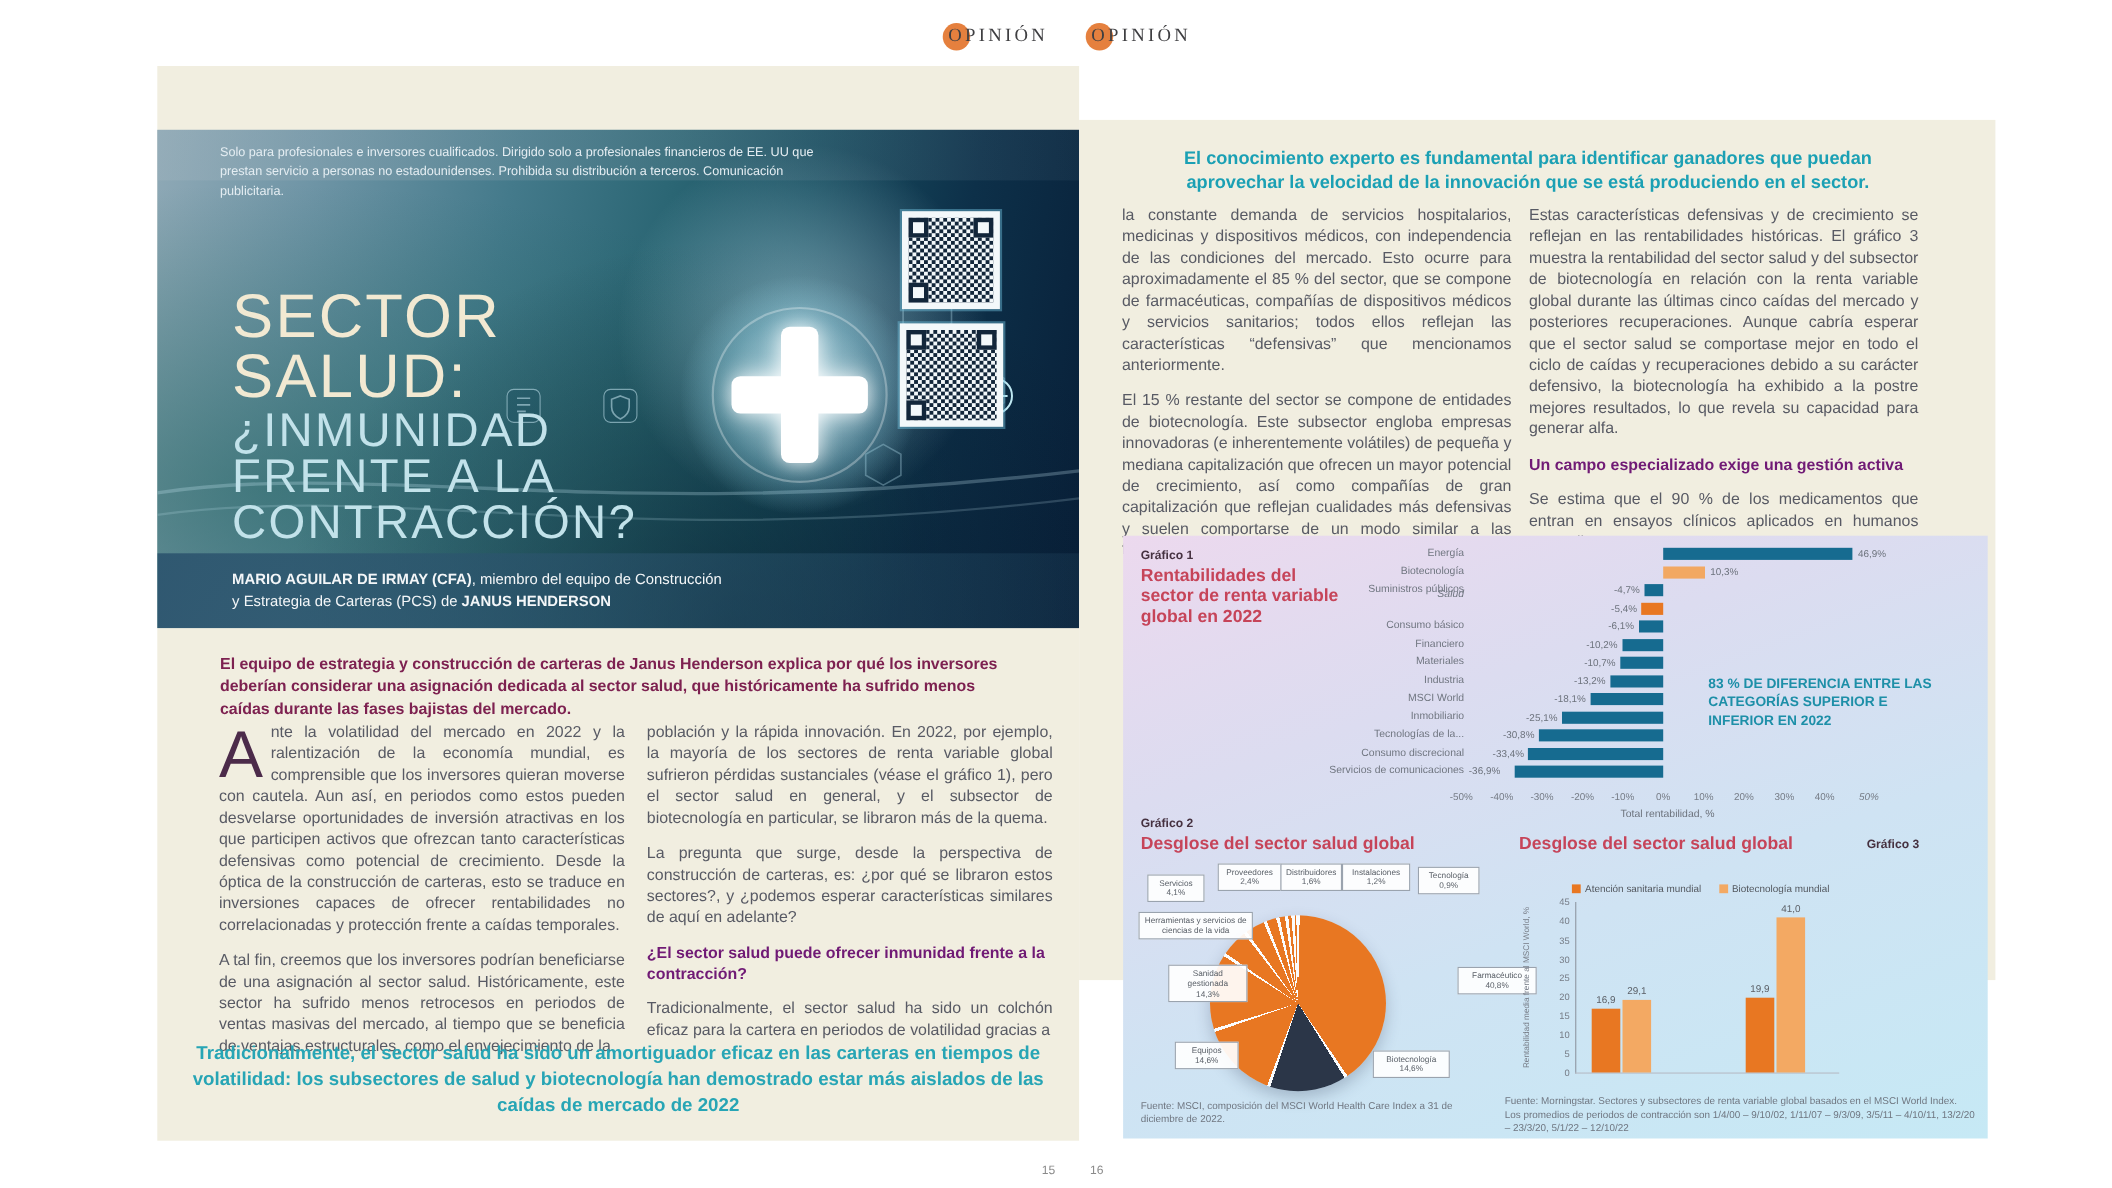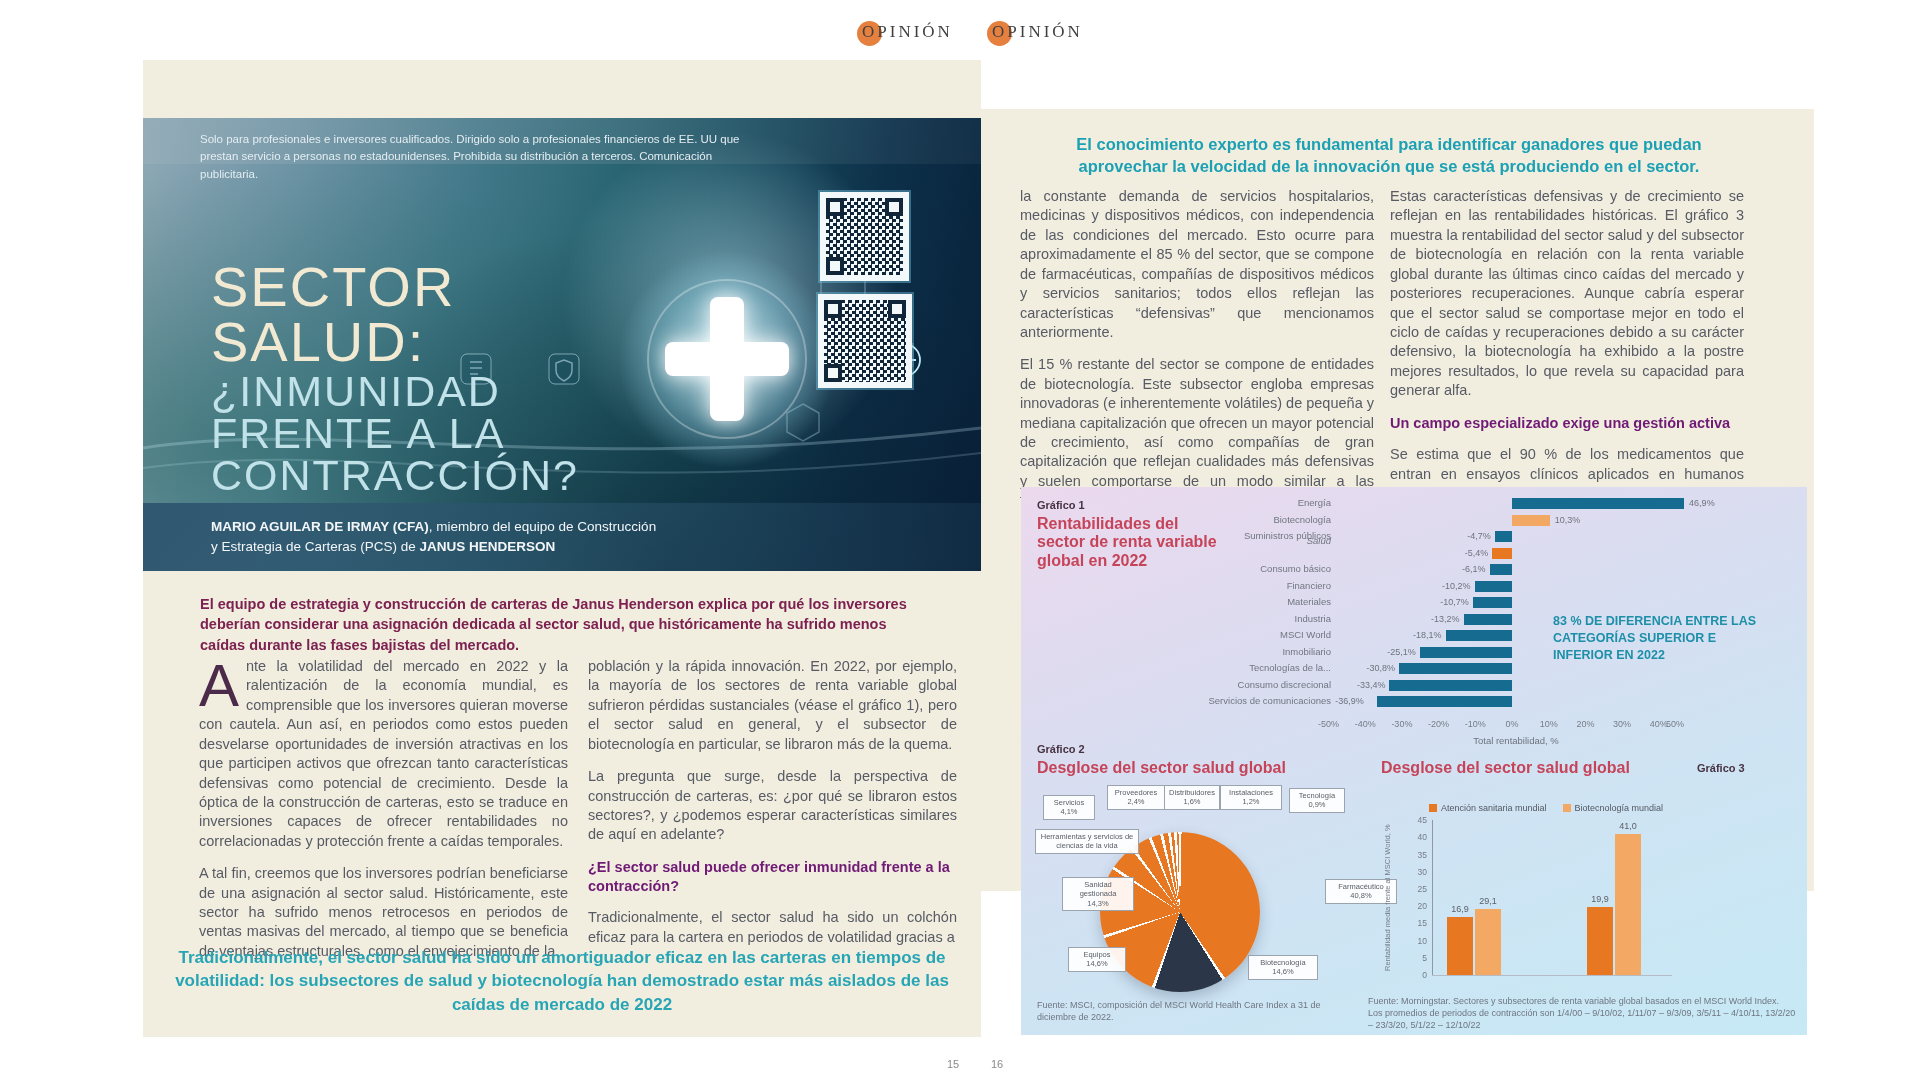--- a/index.html
+++ b/index.html
@@ -274,21 +274,21 @@
           <div class="g1-tick" style="left: 289.5px;">-50%</div>
           <div class="g1-tick" style="left: 326.2px;">-40%</div>
           <div class="g1-tick" style="left: 362.9px;">-30%</div>
           <div class="g1-tick" style="left: 399.6px;">-20%</div>
           <div class="g1-tick" style="left: 436.3px;">-10%</div>
           <div class="g1-tick" style="left: 473px;">0%</div>
           <div class="g1-tick" style="left: 509.7px;">10%</div>
           <div class="g1-tick" style="left: 546.4px;">20%</div>
           <div class="g1-tick" style="left: 583.1px;">30%</div>
           <div class="g1-tick" style="left: 619.8px;">40%</div>
-          <div class="g1-tick" style="left: 636px;">50%</div>
+          <div class="g1-tick" style="left: 660px; font-style: italic;">50%</div>
         </div>
       <div class="g1-axis">Total rentabilidad, %</div>
 
       <div class="g-label" style="left:16px; top:256px;">Gráfico 2</div>
       <div class="g-title" style="left:16px; top:272px; width:300px;">Desglose del sector salud global</div>
       <div class="pie" id="g2-pie" style="background: conic-gradient(rgb(251, 252, 253) 0deg, rgb(251, 252, 253) 1.1deg, rgb(232, 119, 34) 1.1deg, rgb(232, 119, 34) 145.78deg, rgb(251, 252, 253) 145.78deg, rgb(251, 252, 253) 146.88deg, rgb(251, 252, 253) 146.88deg, rgb(251, 252, 253) 147.98deg, rgb(43, 54, 72) 147.98deg, rgb(43, 54, 72) 198.34deg, rgb(251, 252, 253) 198.34deg, rgb(251, 252, 253) 199.44deg, rgb(251, 252, 253) 199.44deg, rgb(251, 252, 253) 200.54deg, rgb(232, 119, 34) 200.54deg, rgb(232, 119, 34) 250.9deg, rgb(251, 252, 253) 250.9deg, rgb(251, 252, 253) 252deg, rgb(251, 252, 253) 252deg, rgb(251, 252, 253) 253.1deg, rgb(232, 119, 34) 253.1deg, rgb(232, 119, 34) 302.38deg, rgb(251, 252, 253) 302.38deg, rgb(251, 252, 253) 303.48deg, rgb(251, 252, 253) 303.48deg, rgb(251, 252, 253) 304.58deg, rgb(232, 119, 34) 304.58deg, rgb(232, 119, 34) 322.18deg, rgb(251, 252, 253) 322.18deg, rgb(251, 252, 253) 323.28deg, rgb(251, 252, 253) 323.28deg, rgb(251, 252, 253) 324.38deg, rgb(232, 119, 34) 324.38deg, rgb(232, 119, 34) 336.94deg, rgb(251, 252, 253) 336.94deg, rgb(251, 252, 253) 338.04deg, rgb(251, 252, 253) 338.04deg, rgb(251, 252, 253) 339.14deg, rgb(232, 119, 34) 339.14deg, rgb(232, 119, 34) 345.58deg, rgb(251, 252, 253) 345.58deg, rgb(251, 252, 253) 346.68deg, rgb(251, 252, 253) 346.68deg, rgb(251, 252, 253) 347.78deg, rgb(232, 119, 34) 347.78deg, rgb(232, 119, 34) 351.34deg, rgb(251, 252, 253) 351.34deg, rgb(251, 252, 253) 352.44deg, rgb(251, 252, 253) 352.44deg, rgb(251, 252, 253) 353.54deg, rgb(232, 119, 34) 353.54deg, rgb(232, 119, 34) 355.66deg, rgb(251, 252, 253) 355.66deg, rgb(251, 252, 253) 356.76deg, rgb(251, 252, 253) 356.76deg, rgb(251, 252, 253) 357.86deg, rgb(232, 119, 34) 357.86deg, rgb(232, 119, 34) 358.9deg, rgb(251, 252, 253) 358.9deg, rgb(251, 252, 253) 360deg);"></div>
       <div id="g2-boxes">
           <div class="g2-box" style="left: 304px; top: 392px; width: 72px;">
             <span class="nm">Farmacéutico</span>
             <span class="pc">40,8%</span>

